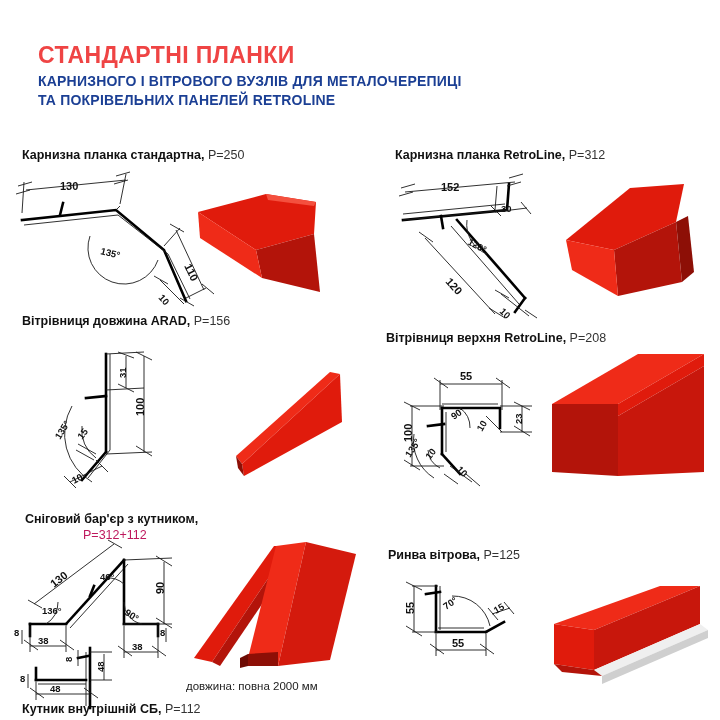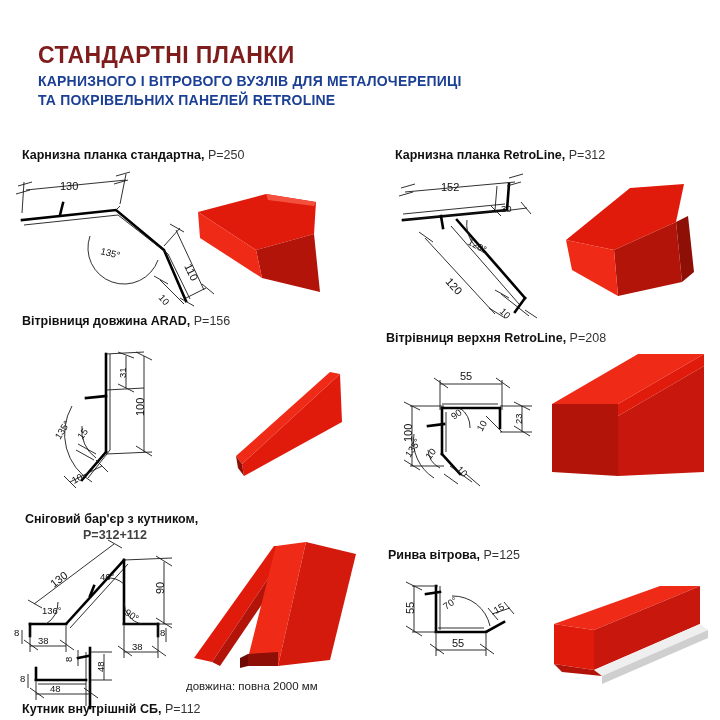--- a/index.html
+++ b/index.html
@@ -8,39 +8,39 @@
     width:720px;height:720px;
     background:#ffffff;
     font-family:"Liberation Sans","DejaVu Sans",sans-serif;
     overflow:hidden;position:relative;
   }
   .page{position:relative;width:720px;height:720px;}
 
   
   .title-block{position:absolute;left:38px;top:42px;width:640px;}
   .title-main{
-    font-size:23px;font-weight:bold;color:#7f1d1d;
+    font-size:23px;font-weight:bold;color:#ef4444;
     letter-spacing:.4px;line-height:1.18;margin:0 0 3px 0;
   }
   .title-sub{
     font-size:14px;font-weight:bold;color:#1b3f94;
     letter-spacing:.2px;line-height:1.32;margin:0;
   }
 
   
   .section{position:absolute;}
   .sec-title{
     font-size:12.5px;color:#111;line-height:1.25;
     white-space:nowrap;font-weight:bold;
   }
   .sec-title .pval{font-weight:normal;color:#333;text-align:right;}
   .sec-title.two-line{white-space:normal;}
-  .sec-title .line2{display:block;padding-left:58px;font-weight:bold;color:#404040;}
-
-  .figure{position:absolute;}
+  .sec-title .line2{display:block;padding-left:58px;font-weight:normal;color:#be185d;}
+
+  .figure{position:absolute;font-weight:bold;}
   svg{display:block;overflow:visible;}
 
   .note{
     position:absolute;font-size:11.5px;color:#222;white-space:nowrap;margin-top:12px;
   }
 
   
   .thin{stroke:#1a1a1a;stroke-width:.9;fill:none;}
   .thick{stroke:#000;stroke-width:2.6;fill:none;stroke-linecap:square;stroke-linejoin:miter;}
   .dim{stroke:#1a1a1a;stroke-width:.9;fill:none;}

